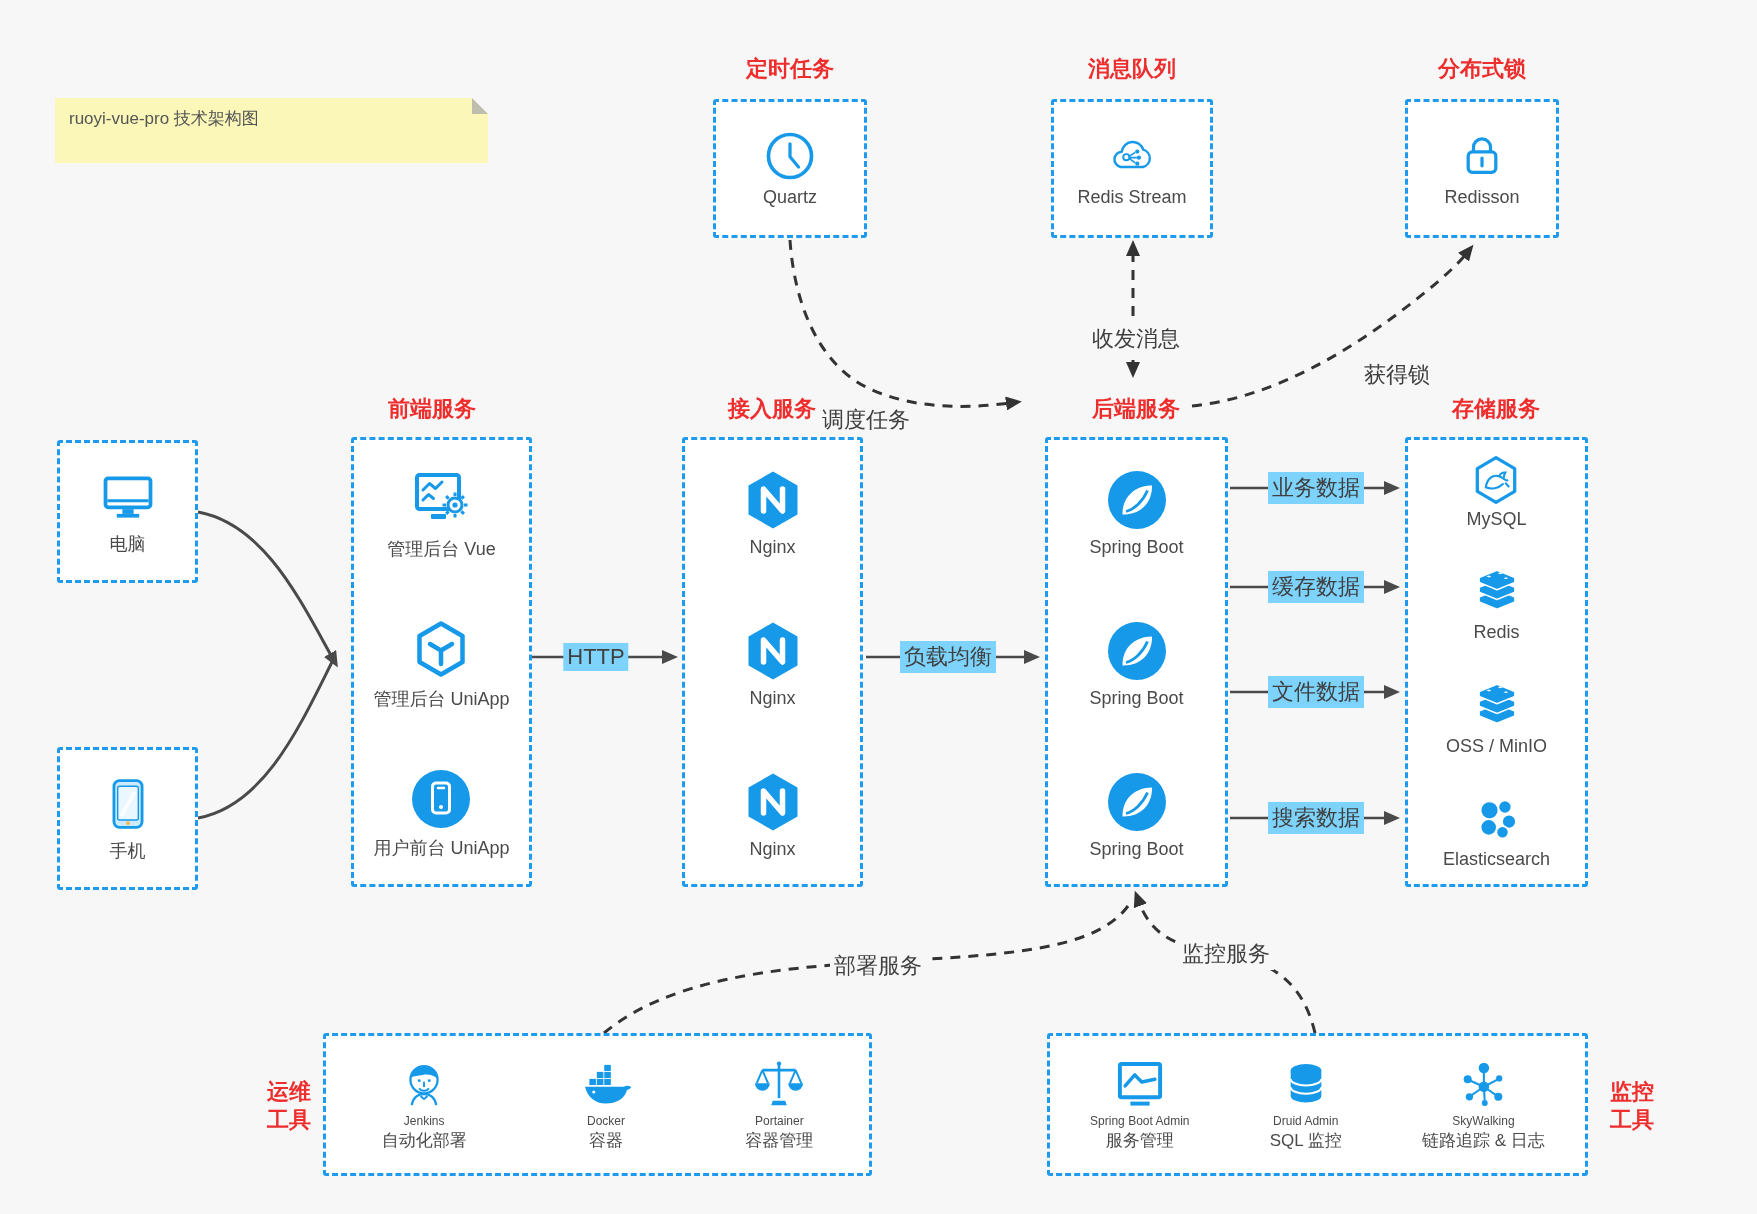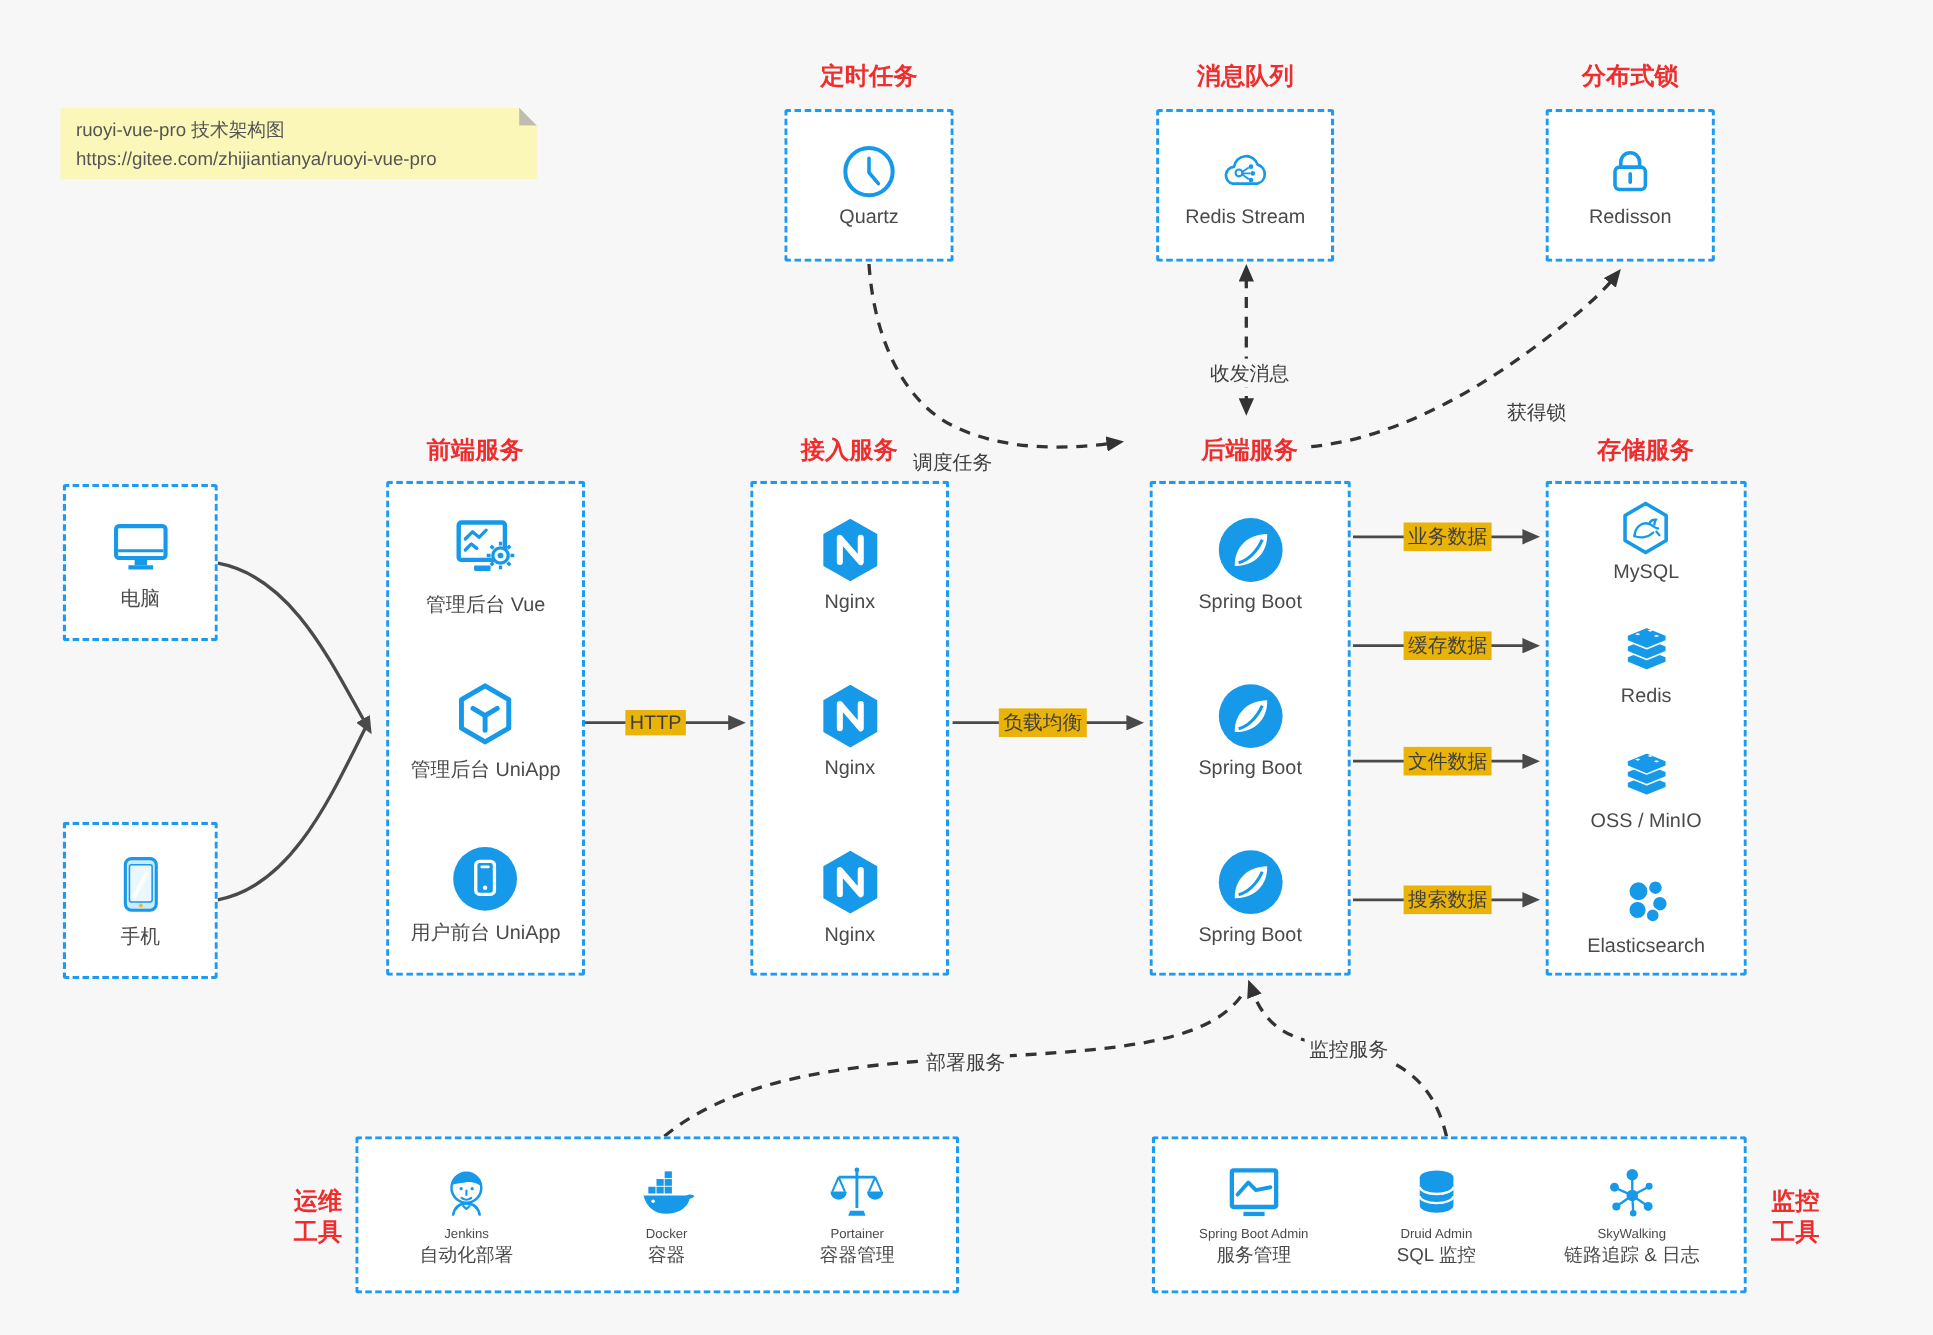--- a/index.html
+++ b/index.html
@@ -25,23 +25,23 @@
   .bnode { display:flex; flex-direction:column; align-items:center; gap:1px; }
   .bname { font-size:12px; color:var(--node-text,#4a4a4a); white-space:nowrap; }
   .bdesc { font-size:17px; color:var(--node-text,#4a4a4a); white-space:nowrap; }
 
   .ic { display:block; color:var(--icon-blue,#1699e8); }
   .ic64 { width:64px; height:64px; }
   .ic60 { width:60px; height:60px; }
   .ic56 { width:56px; height:56px; }
   .ic52 { width:52px; height:52px; }
 
-  .elabel { position:absolute; transform:translate(-50%,-50%); font-size:18px;
+  .elabel { position:absolute; transform:translate(-50%,-50%); font-size:22px;
             color:var(--label-text,#3f3f3f); padding:1px 4px; white-space:nowrap; }
-  .elabel.white { background:#eab308; }
+  .elabel.white { background:#7dd3fc; }
   .elabel.page { background:var(--bg,#f7f7f8); }
 
   .note { position:absolute; left:55px; top:98px; width:433px; height:65px; box-sizing:border-box;
           background:var(--note-bg,#fbf7b9); padding:8px 14px; font-size:17px; line-height:1.5;
           color:var(--note-text,#555); }
   .note-fold { position:absolute; top:0; right:0; width:0; height:0;
           border-top:16px solid var(--bg,#f7f7f8); border-left:16px solid var(--note-fold,#bfbdae); }
 </style>
 </head>
 <body>
@@ -233,21 +233,20 @@
       <path d="M790 240 C794 302, 818 364, 868 388 C912 409, 966 409, 1010 403" marker-end="url(#md)"></path>
       <path d="M1133 252 V366" marker-start="url(#md)" marker-end="url(#md)"></path>
       <path d="M1192 406 C1272 398, 1352 352, 1428 290 C1445 276, 1458 264, 1466 254" marker-end="url(#md)"></path>
       <path d="M604 1033 C668 980, 770 968, 878 962 C1000 955, 1094 952, 1128 906"></path>
       <path d="M1315 1033 C1303 982, 1272 962, 1226 954 C1184 947, 1154 942, 1139 902" marker-end="url(#md)"></path>
     </g>
   </svg>
 
   <div class="note">
     <div>ruoyi-vue-pro 技术架构图</div>
-    <div>https://gitee.com/zhijiantianya/ruoyi-vue-pro</div>
     <div class="note-fold"></div>
   </div>
 
   <div class="ptitle" style="left:790px; top:54px;">定时任务</div>
   <div class="ptitle" style="left:1132px; top:54px;">消息队列</div>
   <div class="ptitle" style="left:1482px; top:54px;">分布式锁</div>
 
   <div class="panel ctr" style="left:713px; top:99px; width:154px; height:139px;">
     <div class="node">
       <svg class="ic ic52">

